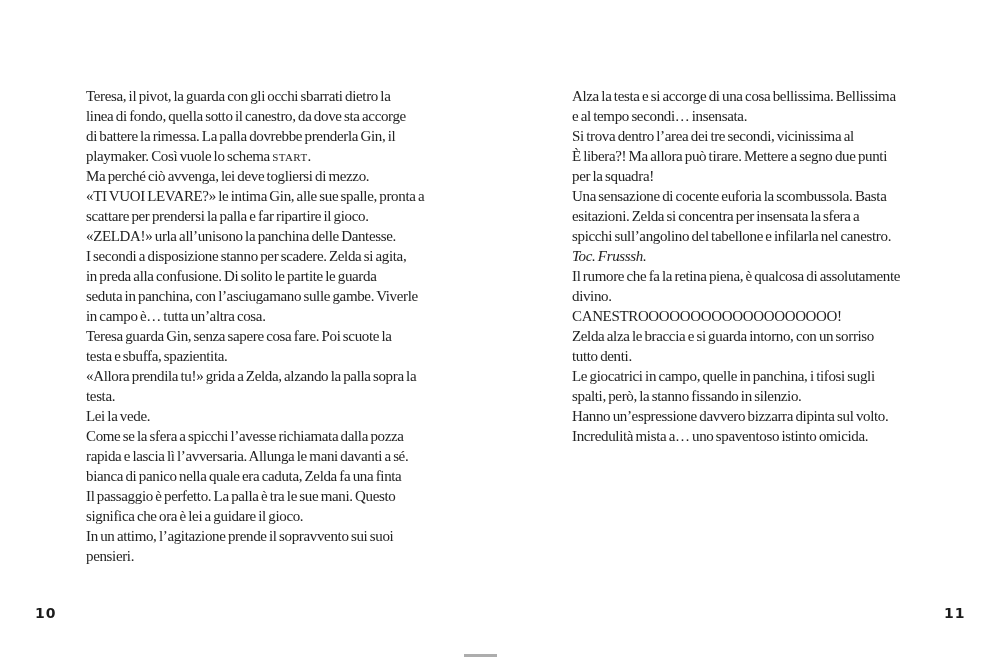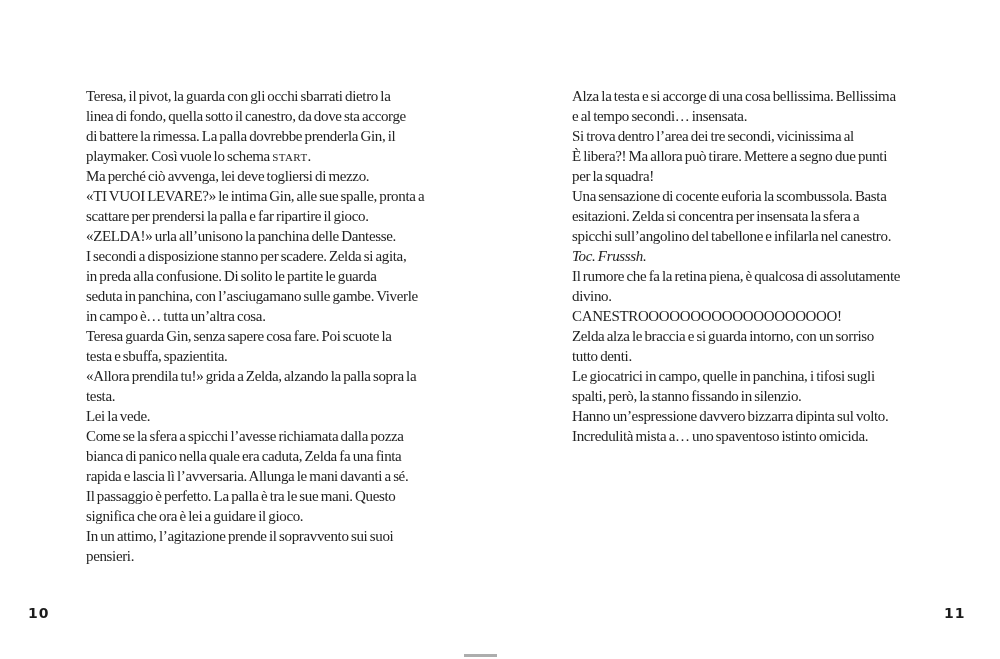--- a/index.html
+++ b/index.html
@@ -42,21 +42,21 @@
   }
   .page-num {
     position: absolute;
     top: 605px;
     font-family: "DejaVu Sans", sans-serif;
     font-weight: bold;
     font-size: 14px;
     letter-spacing: 1px;
     color: #1c1c1c;
   }
-  #page-num-left { left: 28px; }
+  #page-num-left { left: 35px; }
   #page-num-right { left: 944px; }
   .bottom-divider {
     position: absolute;
     left: 464px;
     top: 654px;
     width: 33px;
     height: 3px;
     background: #adadad;
   }
 </style>
@@ -77,22 +77,22 @@
       <div class="text-line"><span>I secondi a disposizione stanno per scadere. Zelda si agita,</span></div>
       <div class="text-line"><span>in preda alla confusione. Di solito le partite le guarda</span></div>
       <div class="text-line"><span>seduta in panchina, con l’asciugamano sulle gambe. Viverle</span></div>
       <div class="text-line"><span>in campo è… tutta un’altra cosa.</span></div>
       <div class="text-line"><span>Teresa guarda Gin, senza sapere cosa fare. Poi scuote la</span></div>
       <div class="text-line"><span>testa e sbuffa, spazientita.</span></div>
       <div class="text-line"><span>«Allora prendila tu!» grida a Zelda, alzando la palla sopra la</span></div>
       <div class="text-line"><span>testa.</span></div>
       <div class="text-line"><span>Lei la vede.</span></div>
       <div class="text-line"><span>Come se la sfera a spicchi l’avesse richiamata dalla pozza</span></div>
+      <div class="text-line"><span>rapida e lascia lì l’avversaria. Allunga le mani davanti a sé.</span></div>
       <div class="text-line"><span>bianca di panico nella quale era caduta, Zelda fa una finta</span></div>
-      <div class="text-line"><span>rapida e lascia lì l’avversaria. Allunga le mani davanti a sé.</span></div>
       <div class="text-line"><span>Il passaggio è perfetto. La palla è tra le sue mani. Questo</span></div>
       <div class="text-line"><span>significa che ora è lei a guidare il gioco.</span></div>
       <div class="text-line"><span>In un attimo, l’agitazione prende il sopravvento sui suoi</span></div>
       <div class="text-line"><span>pensieri.</span></div>
     </div>
 
   <div id="right-col" class="text-col">
       <div class="text-line"><span>Alza la testa e si accorge di una cosa bellissima. Bellissima</span></div>
       <div class="text-line"><span>e al tempo secondi… insensata.</span></div>
       <div class="text-line"><span>Si trova dentro l’area dei tre secondi, vicinissima al</span></div>

